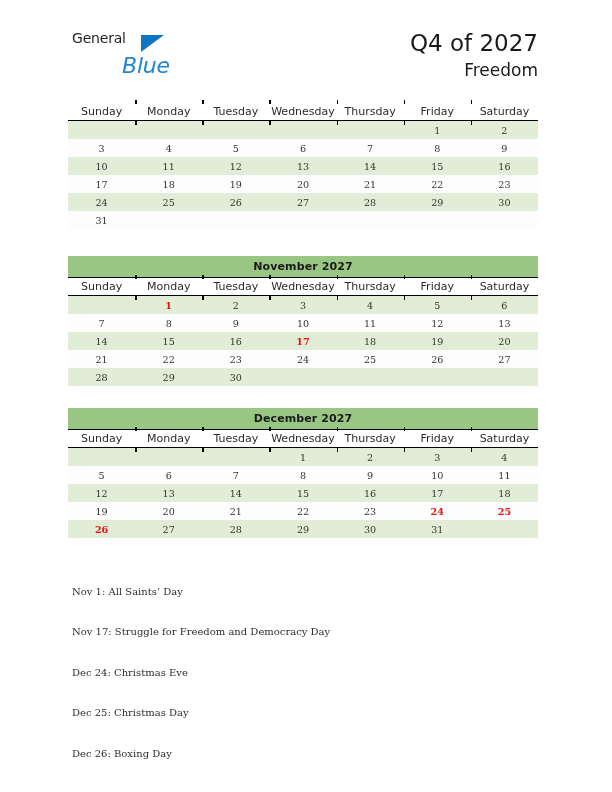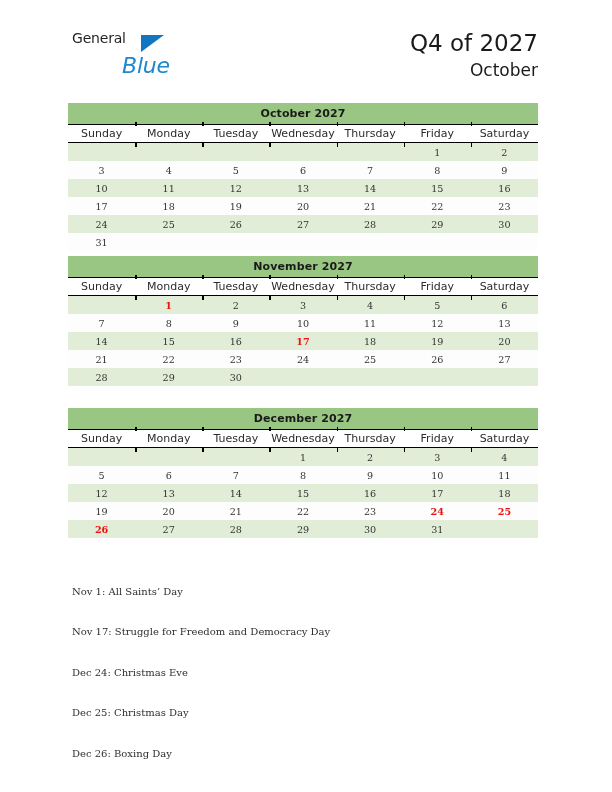--- a/index.html
+++ b/index.html
@@ -179,30 +179,27 @@
 <div id="page-header">
 
   <div id="brand-logo">
     <span id="brand-word-general">General</span>
     <span id="brand-triangle"></span>
     <span id="brand-word-blue">Blue</span>
   </div>
 
   <div id="title-block">
     <div id="quarter-title">Q4 of 2027</div>
-    <div id="region-title">October</div>
+    <div id="region-title">Freedom</div>
   </div>
 
 </div>
 
 <div id="calendars">
     <div class="month-block" id="month-block-0">
-      <div class="month-title-bar">
-        <span class="month-title-text">October 2027</span>
-      </div>
       <div class="weekday-row">
         <div class="weekday-cell">Sunday</div>
         <div class="weekday-cell">Monday</div>
         <div class="weekday-cell">Tuesday</div>
         <div class="weekday-cell">Wednesday</div>
         <div class="weekday-cell">Thursday</div>
         <div class="weekday-cell">Friday</div>
         <div class="weekday-cell">Saturday</div>
       </div>
       <div class="week-row shaded">

